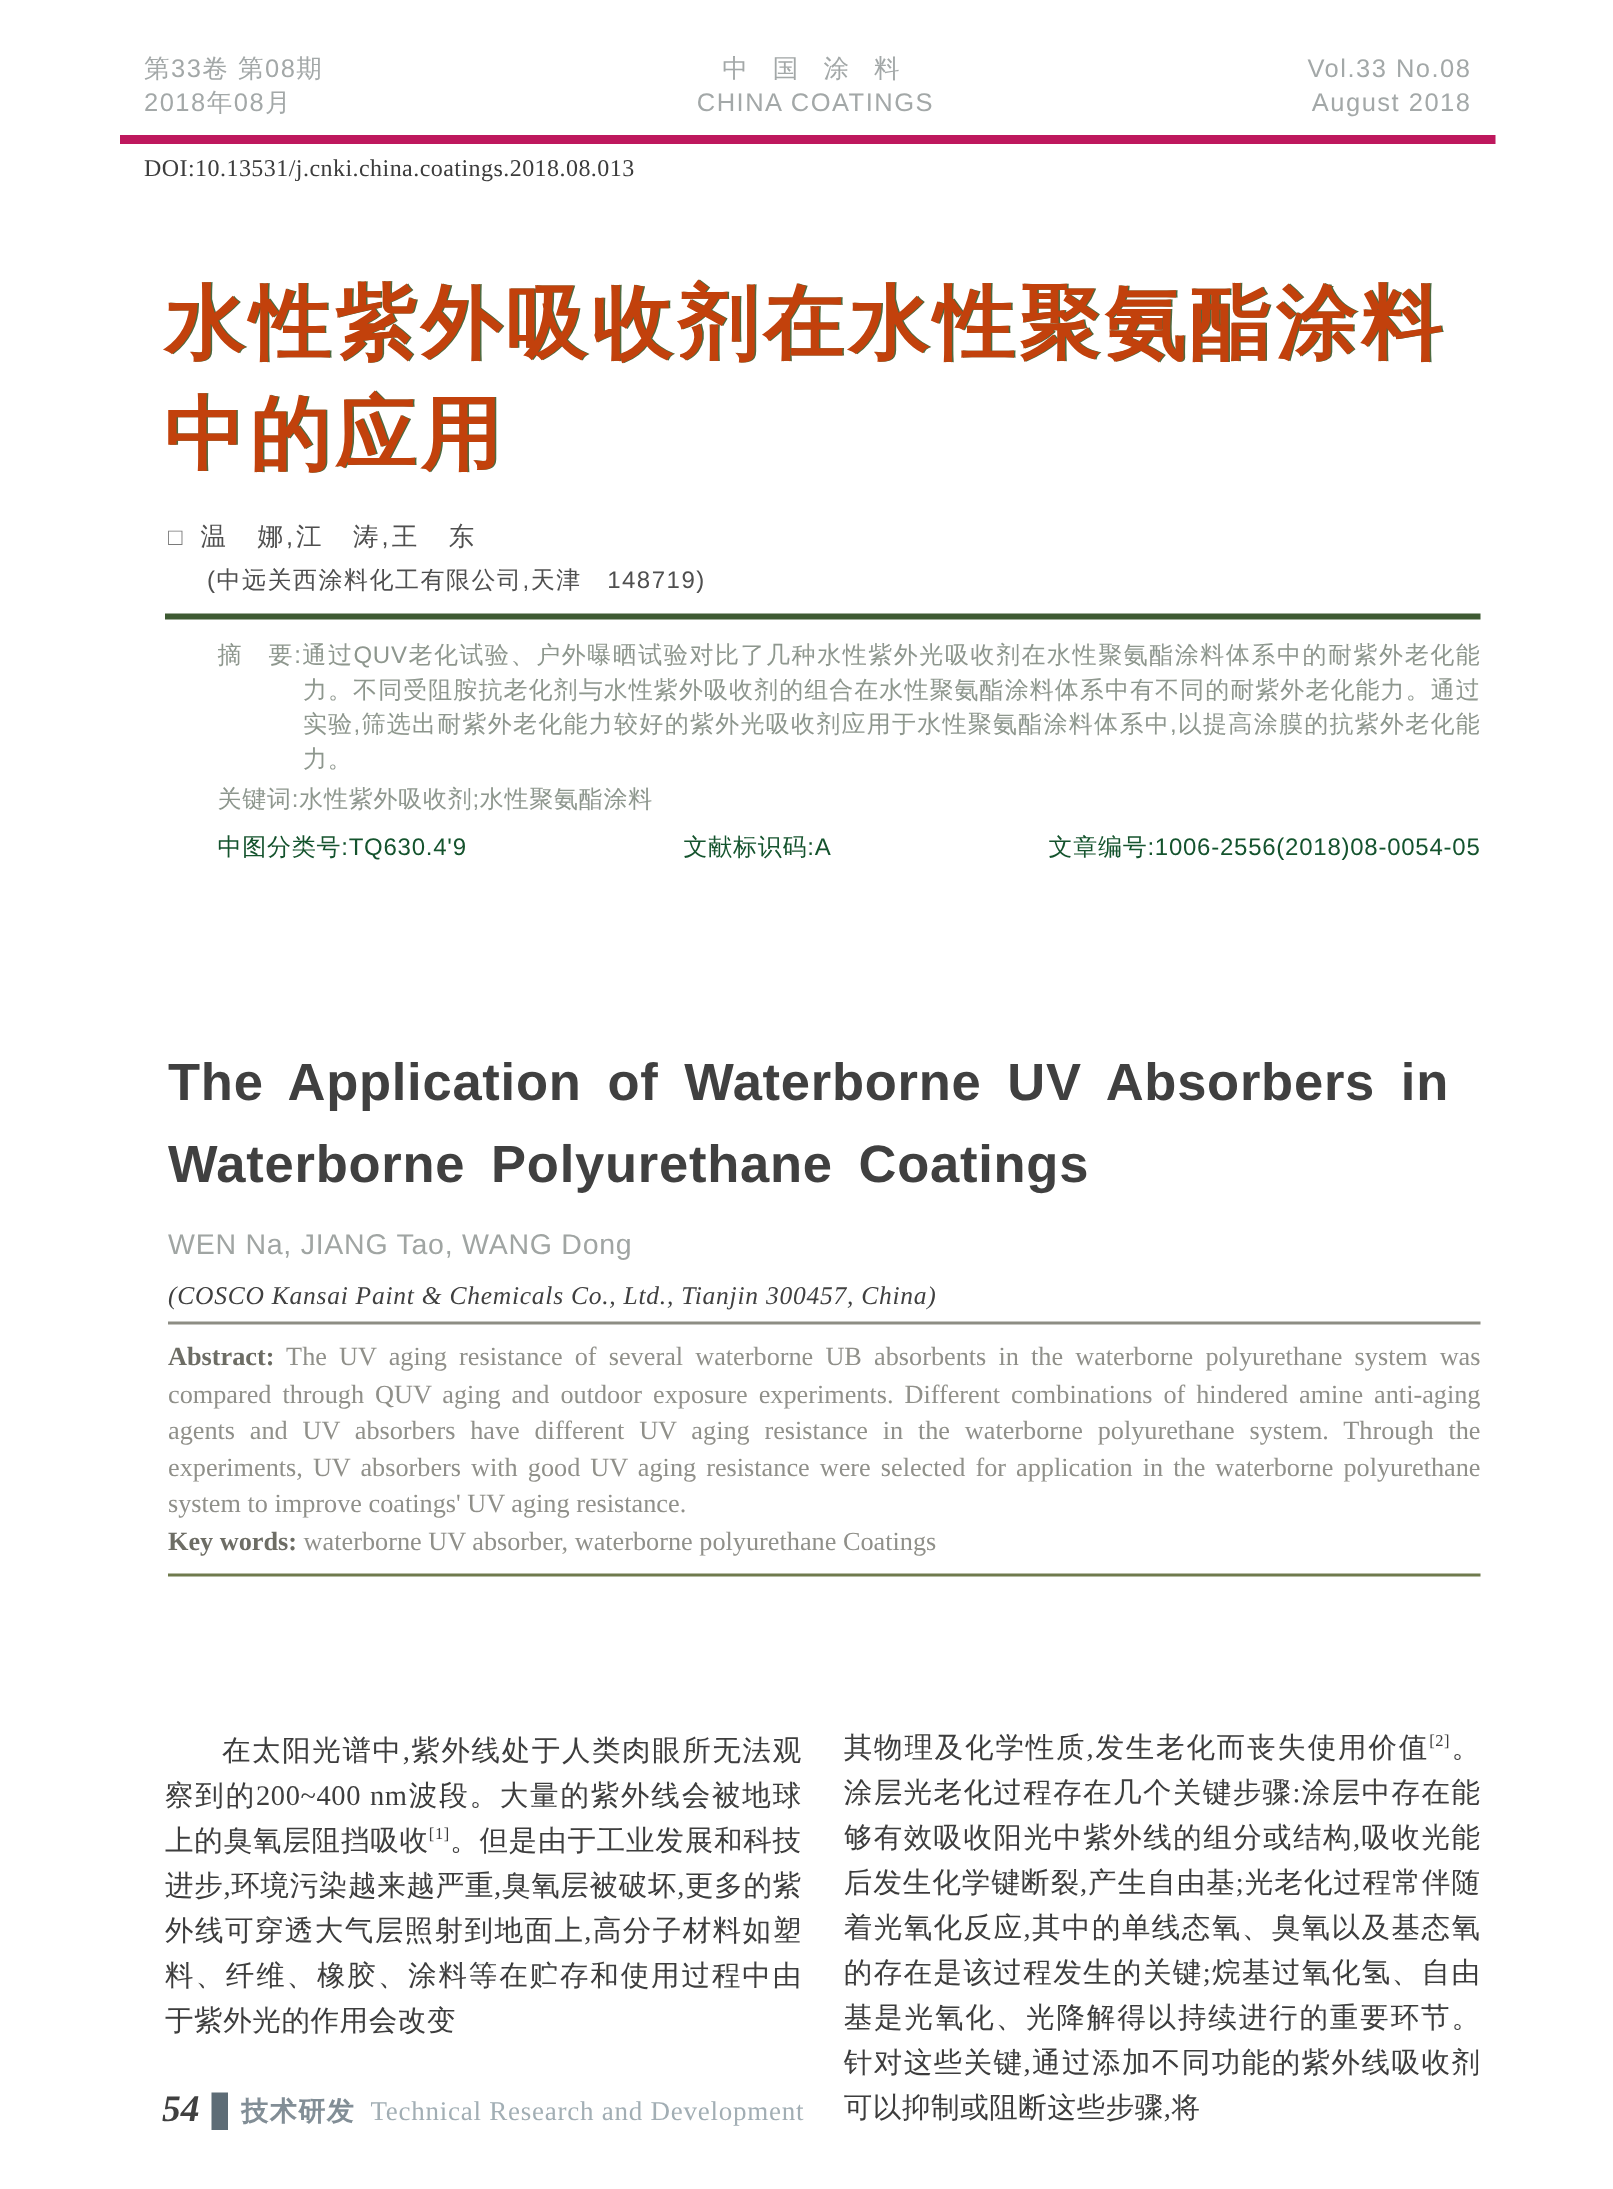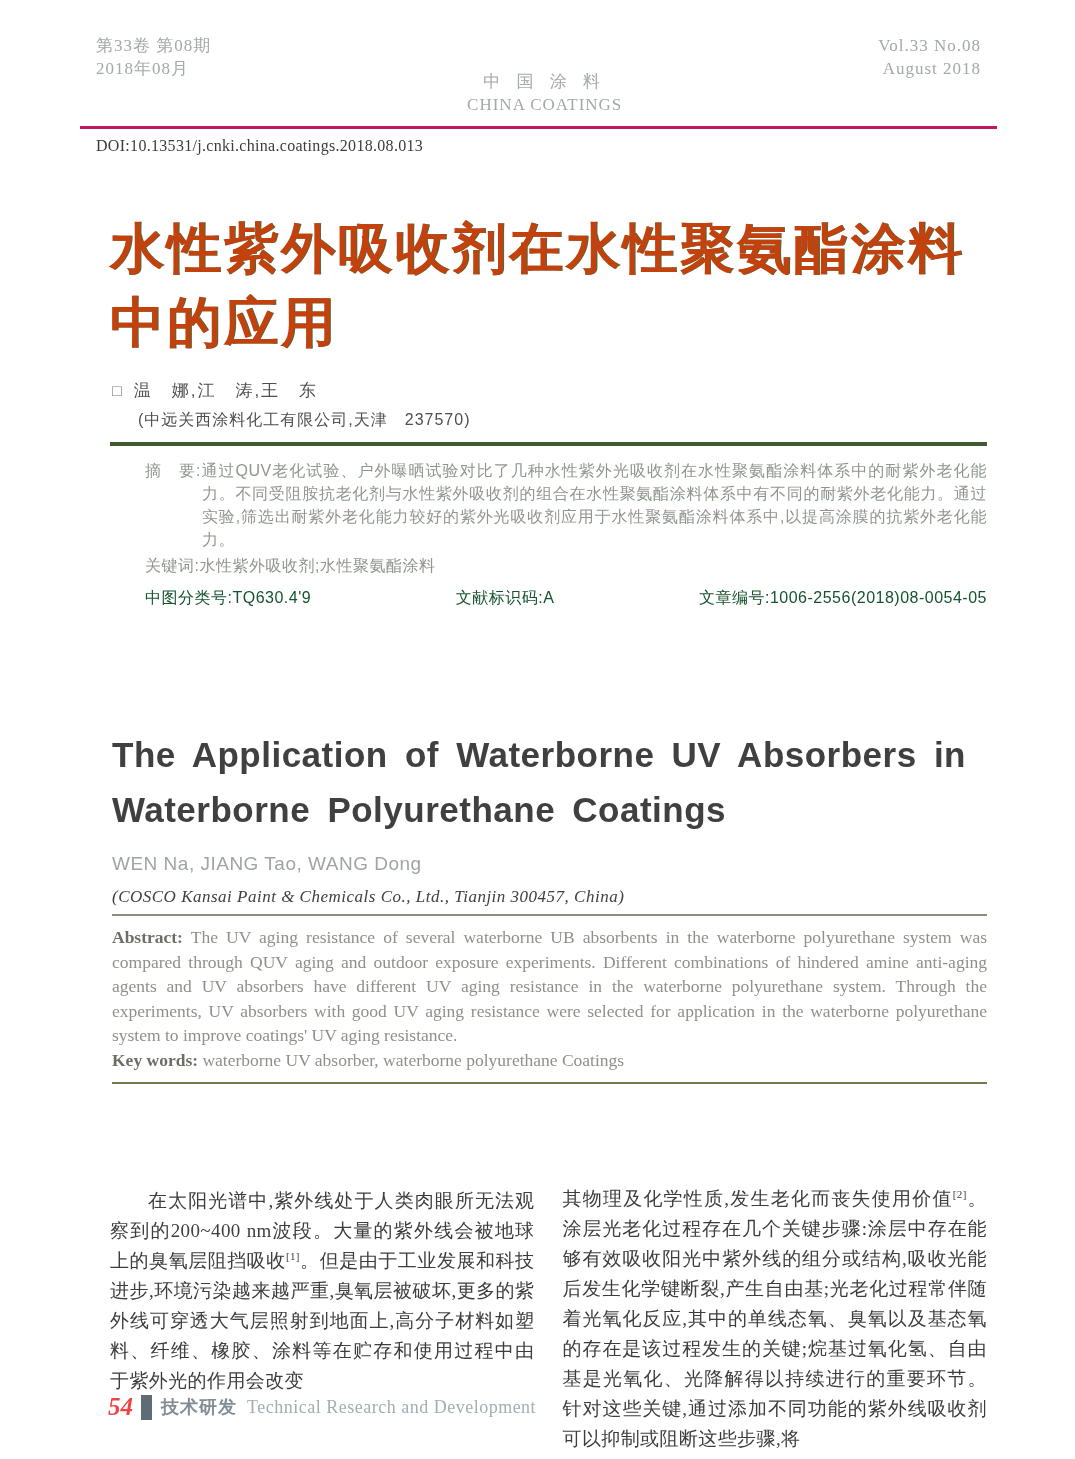--- a/index.html
+++ b/index.html
@@ -4,24 +4,24 @@
 <style>
   * { margin:0; padding:0; box-sizing:border-box; }
   html,body { background:#ffffff; }
   body {
     width:1075px; height:1459px;
     font-family:"Liberation Sans", sans-serif;
     position:relative; overflow:hidden;
     color:#444;
   }
   
-  .header-wrap { margin:34px 78px 0 80px; border-bottom:3px solid #be185d; padding:0 16px 10px 16px;font-family:Liberation Serif, serif; }
+  .header-wrap { margin:34px 78px 0 80px; border-bottom:6px solid #be185d; padding:0 16px 10px 16px; }
   .header-row { display:flex; justify-content:space-between; align-items:flex-start; }
   .h-col { font-size:17px; line-height:23px; color:#a3a8a8; letter-spacing:1px; }
-  .h-center { text-align:center;margin-top:36px; }
+  .h-center { text-align:center; }
   .h-center .cn { letter-spacing:6px; }
   .h-right { text-align:right; }
   .doi-line { margin:8px 0 0 96px; font-family:"Liberation Serif", serif; font-size:16px; color:#3c3c3c; letter-spacing:.3px; }
 
   
   .cn-title { margin:56px 88px 0 110px; font-size:54px; line-height:74px; font-weight:bold;
               color:#c2410c; letter-spacing:3px;
               text-shadow:1px 0 0 #4c6b41; }
   .cn-authors { margin:20px 0 0 112px; font-size:17px; color:#4f4f4f; letter-spacing:2px; }
   .cn-authors .marker { color:#7a7a7a; margin-right:10px; font-size:16px; }
@@ -58,21 +58,21 @@
   .sec-h2 .num { margin-right:14px; }
   .body-para { font-family:"Liberation Serif", serif; font-size:19px; line-height:30px;
                color:#3d3d3d; text-align:justify; letter-spacing:.4px; }
   .col-left .body-para { margin-top:10px; text-indent:2em; }
   .col-right .body-para { margin-top:8px; }
   .body-para sup { font-size:11px; line-height:0; }
 
   
   .page-footer { position:absolute; left:108px; bottom:38px; display:flex; align-items:center; }
   .pf-num { font-family:"Liberation Serif", serif; font-style:italic; font-weight:bold;
-            font-size:25px; color:#ef4444; margin-right:8px; }
+            font-size:25px; color:#404040; margin-right:8px; }
   .pf-bar { width:11px; height:25px; background:#5d6c76; margin-right:9px; }
   .pf-cn { font-size:18px; font-weight:bold; color:#828e96; letter-spacing:1px; margin-right:10px; }
   .pf-en { font-family:"Liberation Serif", serif; font-size:18px; color:#a2aeb4; letter-spacing:.5px; }
 </style>
 </head>
 <body>
 
 <div class="header-wrap">
   <div class="header-row">
     <div class="h-col h-left">
@@ -88,21 +88,21 @@
       <div>August  2018</div>
     </div>
   </div>
 </div>
 <div class="doi-line">DOI:10.13531/j.cnki.china.coatings.2018.08.013</div>
 
 <h1 class="cn-title">水性紫外吸收剂在水性聚氨酯涂料中的应用</h1>
 <div class="cn-authors">
   <span class="marker">□</span><span>温　娜,江　涛,王　东</span>
 </div>
-<div class="cn-affil">(中远关西涂料化工有限公司,天津　237570)</div>
+<div class="cn-affil">(中远关西涂料化工有限公司,天津　148719)</div>
 <div class="title-rule"></div>
 
 <p class="cn-abstract"><span>摘　要:</span><span>通过QUV老化试验、户外曝晒试验对比了几种水性紫外光吸收剂在水性聚氨酯涂料体系中的耐紫外老化能力。不同受阻胺抗老化剂与水性紫外吸收剂的组合在水性聚氨酯涂料体系中有不同的耐紫外老化能力。通过实验,筛选出耐紫外老化能力较好的紫外光吸收剂应用于水性聚氨酯涂料体系中,以提高涂膜的抗紫外老化能力。</span></p>
 <div class="cn-keywords"><span>关键词:</span><span>水性紫外吸收剂;水性聚氨酯涂料</span></div>
 <div class="clc-row">
   <span>中图分类号:TQ630.4'9</span>
   <span>文献标识码:A</span>
   <span>文章编号:1006-2556(2018)08-0054-05</span>
 </div>
 

